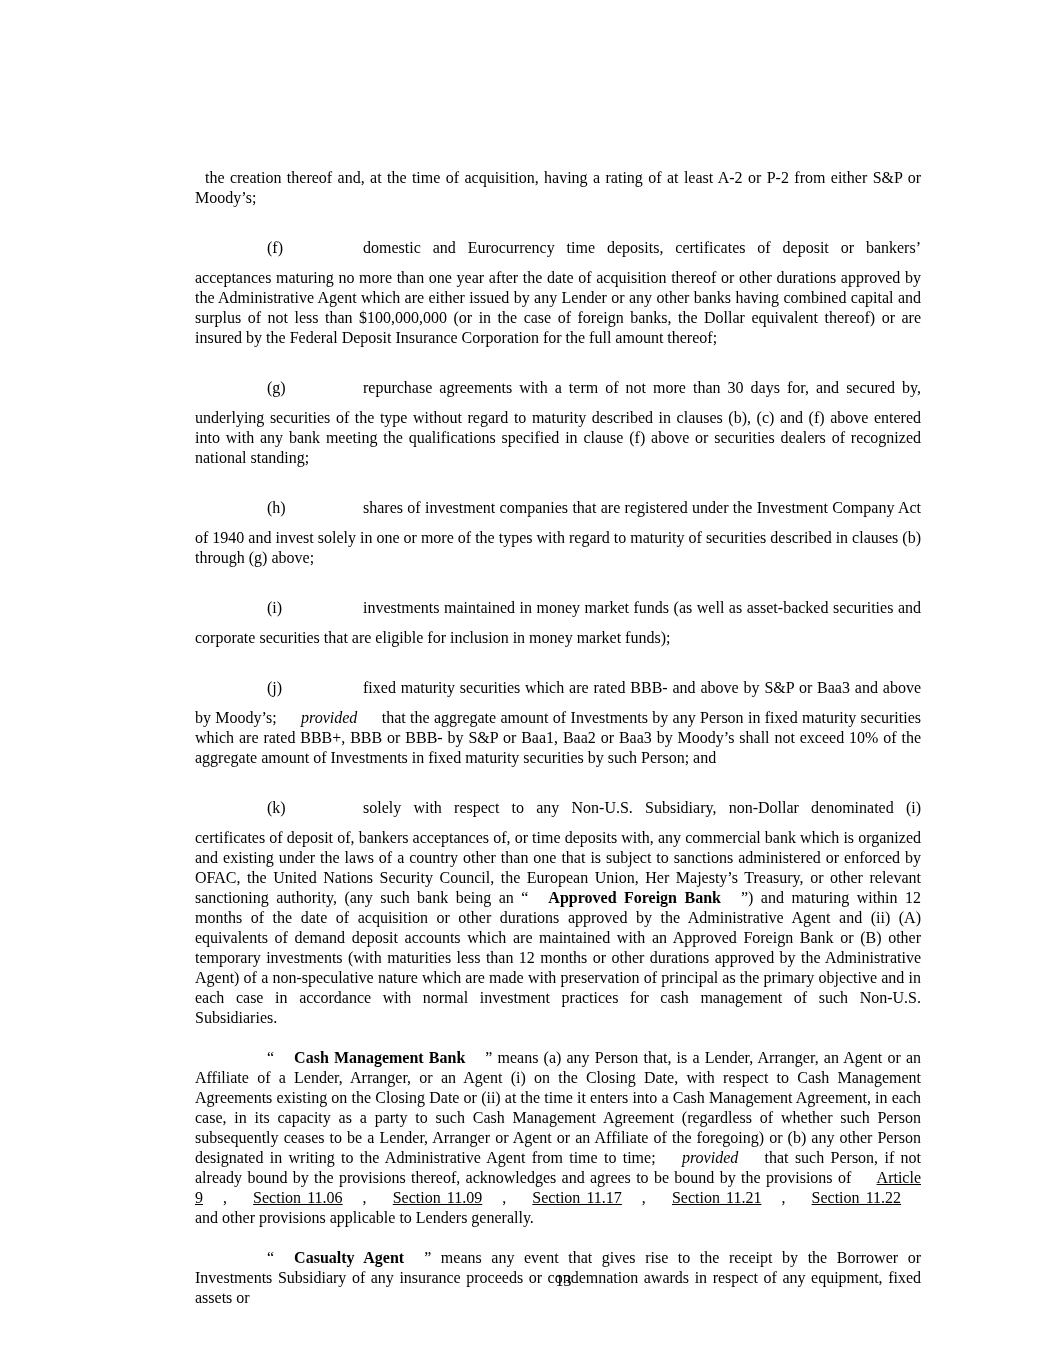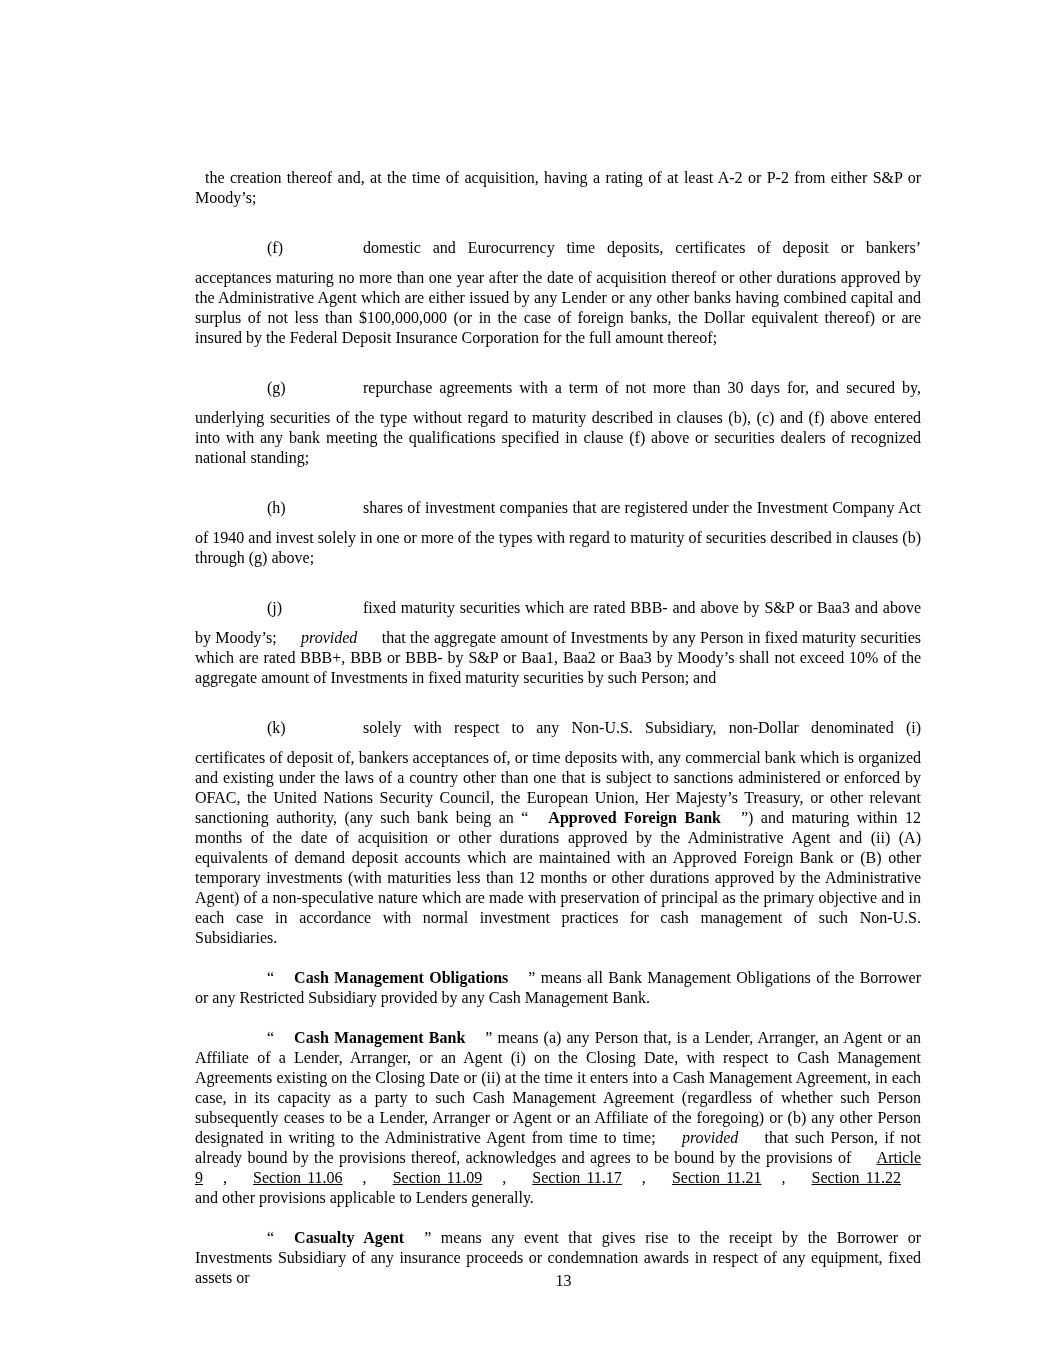--- a/index.html
+++ b/index.html
@@ -46,26 +46,26 @@
   <div class="doc-body">
 
     <p class="para"><span>the creation thereof and, at the time of acquisition, having a rating of at least A-2 or P-2 from either S&amp;P or Moody’s;</span></p>
 
     <p class="para indent"><span class="clabel">(f)</span><span><span>domestic and Eurocurrency time deposits, certificates of deposit or bankers’ acceptances maturing no more than one year after the date of acquisition thereof or other durations approved by the Administrative Agent which are either issued by any Lender or any other banks having combined capital and surplus of not less than $100,000,000 (or in the case of foreign banks, the Dollar equivalent thereof) or are insured by the Federal Deposit Insurance Corporation for the full amount thereof;</span></span></p>
 
     <p class="para indent"><span class="clabel">(g)</span><span><span>repurchase agreements with a term of not more than 30 days for, and secured by, underlying securities of the type without regard to maturity described in clauses (b), (c) and (f) above entered into with any bank meeting the qualifications specified in clause (f) above or securities dealers of recognized national standing;</span></span></p>
 
     <p class="para indent"><span class="clabel">(h)</span><span><span>shares of investment companies that are registered under the Investment Company Act of 1940 and invest solely in one or more of the types with regard to maturity of securities described in clauses (b) through (g) above;</span></span></p>
 
+    <p class="para indent"><span class="clabel">(i)</span><span><span>investments maintained in money market funds (as well as asset-backed securities and corporate securities that are eligible for inclusion in money market funds);</span></span></p>
 
     <p class="para indent"><span class="clabel">(j)</span><span><span>fixed maturity securities which are rated BBB- and above by S&amp;P or Baa3 and above by Moody’s; </span><span style="font-style: italic;">provided</span><span> that the aggregate amount of Investments by any Person in fixed maturity securities which are rated BBB+, BBB or BBB- by S&amp;P or Baa1, Baa2 or Baa3 by Moody’s shall not exceed 10% of the aggregate amount of Investments in fixed maturity securities by such Person; and</span></span></p>
 
     <p class="para indent"><span class="clabel">(k)</span><span><span>solely with respect to any Non-U.S. Subsidiary, non-Dollar denominated (i) certificates of deposit of, bankers acceptances of, or time deposits with, any commercial bank which is organized and existing under the laws of a country other than one that is subject to sanctions administered or enforced by OFAC, the United Nations Security Council, the European Union, Her Majesty’s Treasury, or other relevant sanctioning authority, (any such bank being an “</span><span style="font-weight: bold;">Approved Foreign Bank</span><span>”) and maturing within 12 months of the date of acquisition or other durations approved by the Administrative Agent and (ii) (A) equivalents of demand deposit accounts which are maintained with an Approved Foreign Bank or (B) other temporary investments (with maturities less than 12 months or other durations approved by the Administrative Agent) of a non-speculative nature which are made with preservation of principal as the primary objective and in each case in accordance with normal investment practices for cash management of such Non-U.S. Subsidiaries.</span></span></p>
 
-    <p class="para indent"><span>“</span><span style="font-weight: bold;">Cash Management Obligations</span><span>” means all Bank Management Obligations of the Borrower or any Restricted Subsidiary provided by any Cash Management Bank.</span></p>
 
     <p class="para indent"><span>“</span><span style="font-weight: bold;">Cash Management Bank</span><span>” means (a) any Person that, is a Lender, Arranger, an Agent or an Affiliate of a Lender, Arranger, or an Agent (i) on the Closing Date, with respect to Cash Management Agreements existing on the Closing Date or (ii) at the time it enters into a Cash Management Agreement, in each case, in its capacity as a party to such Cash Management Agreement (regardless of whether such Person subsequently ceases to be a Lender, Arranger or Agent or an Affiliate of the foregoing) or (b) any other Person designated in writing to the Administrative Agent from time to time; </span><span style="font-style: italic;">provided</span><span> that such Person, if not already bound by the provisions thereof, acknowledges and agrees to be bound by the provisions of </span><span style="text-decoration: underline;">Article 9</span><span>, </span><span style="text-decoration: underline;">Section 11.06</span><span>, </span><span style="text-decoration: underline;">Section 11.09</span><span>, </span><span style="text-decoration: underline;">Section 11.17</span><span>, </span><span style="text-decoration: underline;">Section 11.21</span><span>, </span><span style="text-decoration: underline;">Section 11.22</span><span> and other provisions applicable to Lenders generally.</span></p>
 
     <p class="para indent"><span>“</span><span style="font-weight: bold;">Casualty Agent</span><span>” means any event that gives rise to the receipt by the Borrower or Investments Subsidiary of any insurance proceeds or condemnation awards in respect of any equipment, fixed assets or</span></p>
 
   </div>
 
   <div class="page-number">13</div>
 </div>
 

